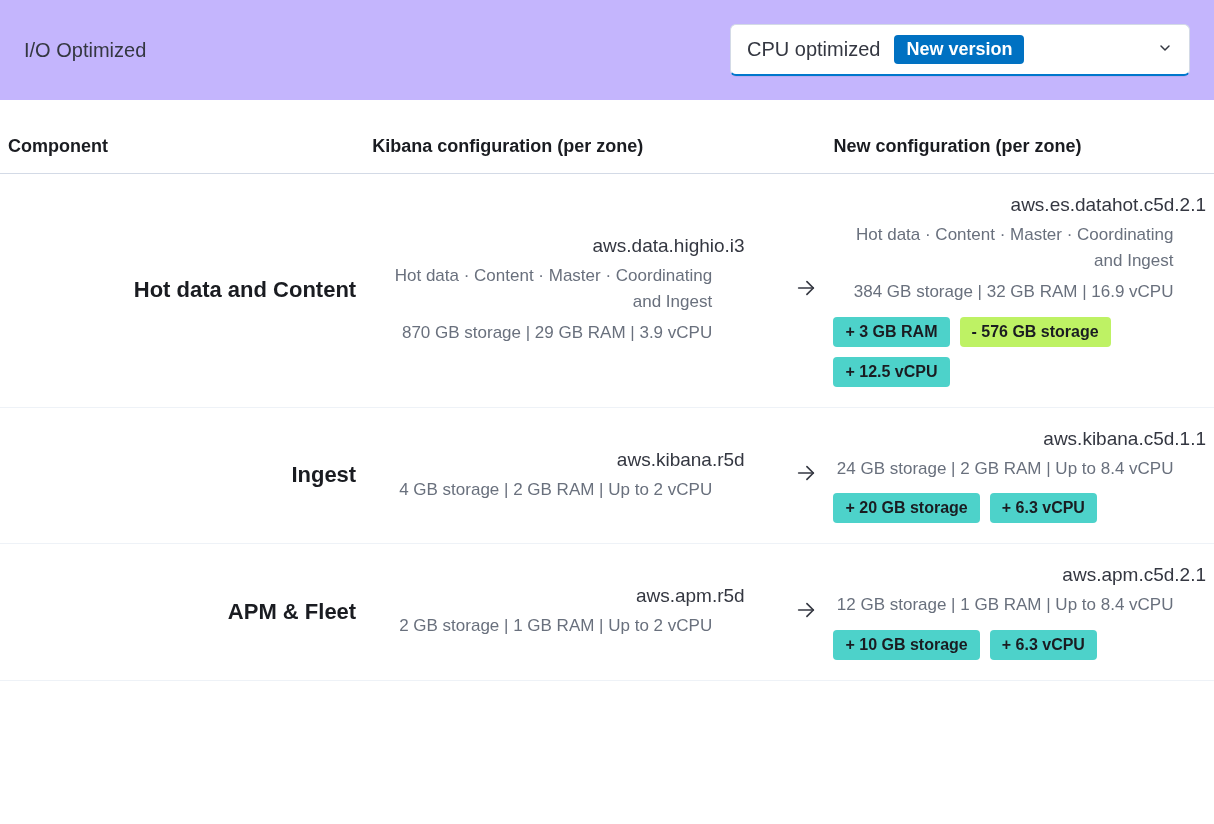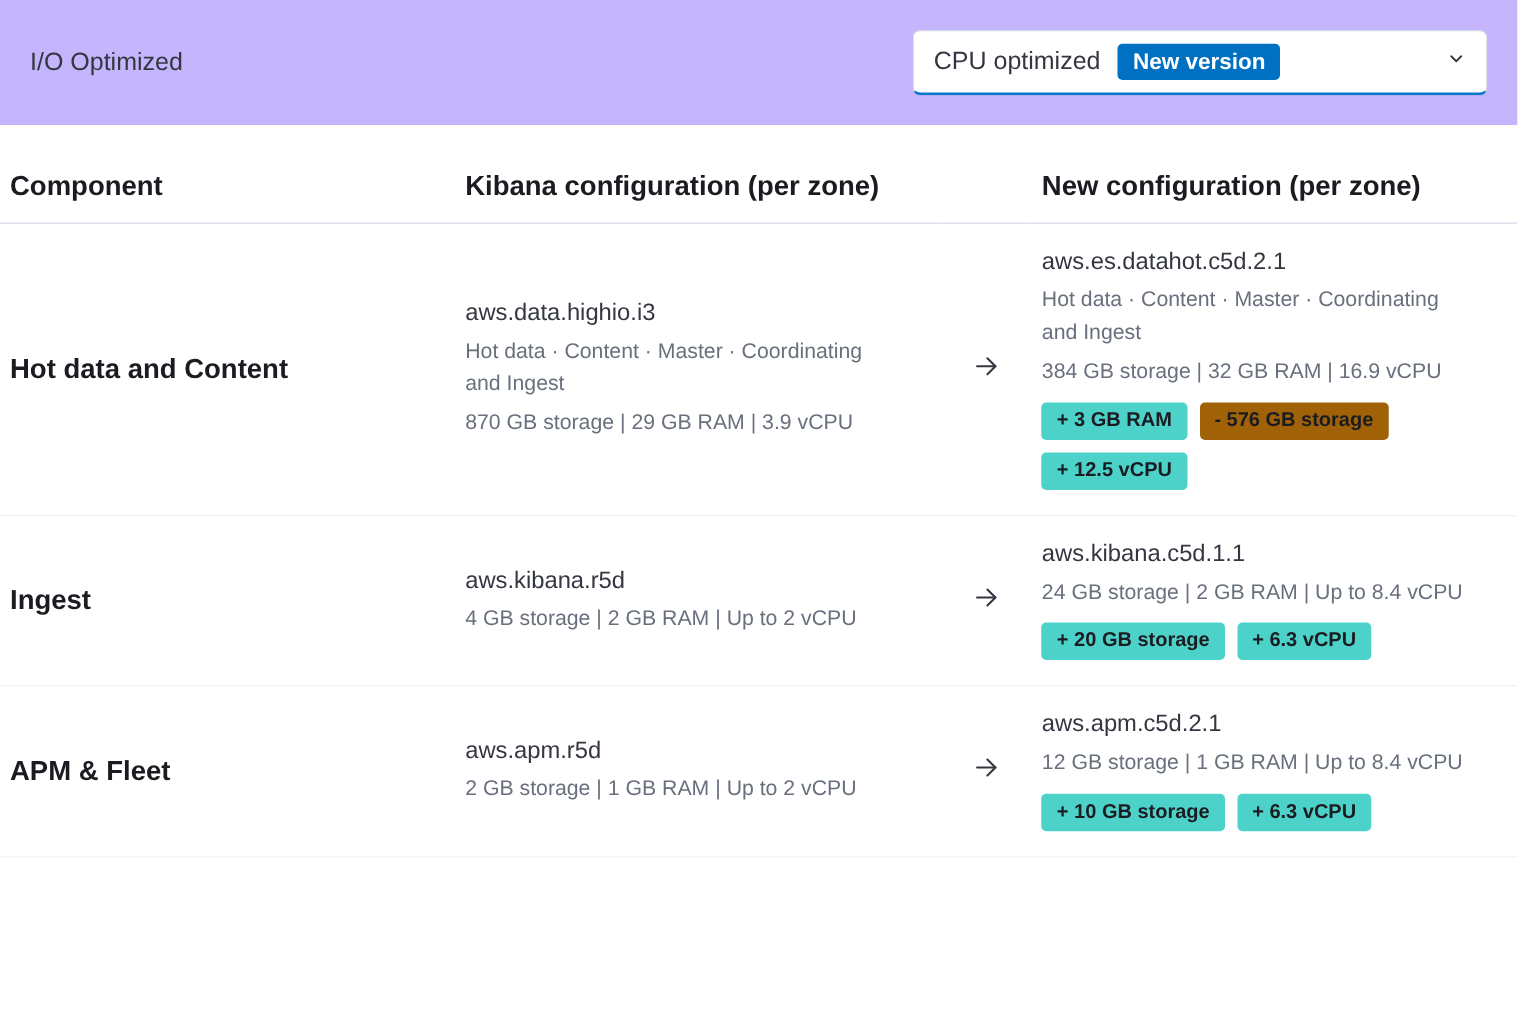--- a/index.html
+++ b/index.html
@@ -55,32 +55,33 @@
   .chevron {
     width: 16px; height: 16px;
   }
   table.config {
     width: 100%;
     border-collapse: collapse;
     margin-top: 28px;
   }
   table.config thead th {
     text-align: left;
-    font-size: 22px;
+    font-size: 18px;
     font-weight: 700;
     color: #1a1c21;
     padding: 8px 8px 16px 8px;
     border-bottom: 1px solid #d3dae6;
   }
   table.config th:first-child,
   table.config td:first-child { padding-left: 8px; }
   table.config tbody td {
     vertical-align: middle;
     padding: 20px 8px;
     border-bottom: 1px solid #eef2f7;
+    text-align: right;
   }
   .col-component { width: 30%; }
   .col-current   { width: 32%; }
   .col-arrow     { width: 6%; text-align: center; }
   .col-new       { width: 32%; }
   .component-name {
     font-size: 22px;
     font-weight: 700;
     color: #1a1c21;
   }
@@ -107,21 +108,21 @@
   }
   .delta-badge {
     display: inline-flex;
     align-items: center;
     font-size: 16px;
     font-weight: 600;
     padding: 6px 12px;
     border-radius: 4px;
   }
   .delta-pos { background: #4dd2ca; color: #1a1c21; }
-  .delta-neg { background: #a16207; color: #1a1c21; }
+  .delta-neg { background: #bef264; color: #1a1c21; }
   .arrow-cell svg { width: 22px; height: 22px; stroke: #343741; }
   .wrapper { max-width: 1214px; }
 </style>
 </head>
 <body>
 
 <div class="wrapper">
 
   <div class="header-bar">
     <div class="header-title">I/O Optimized</div>

